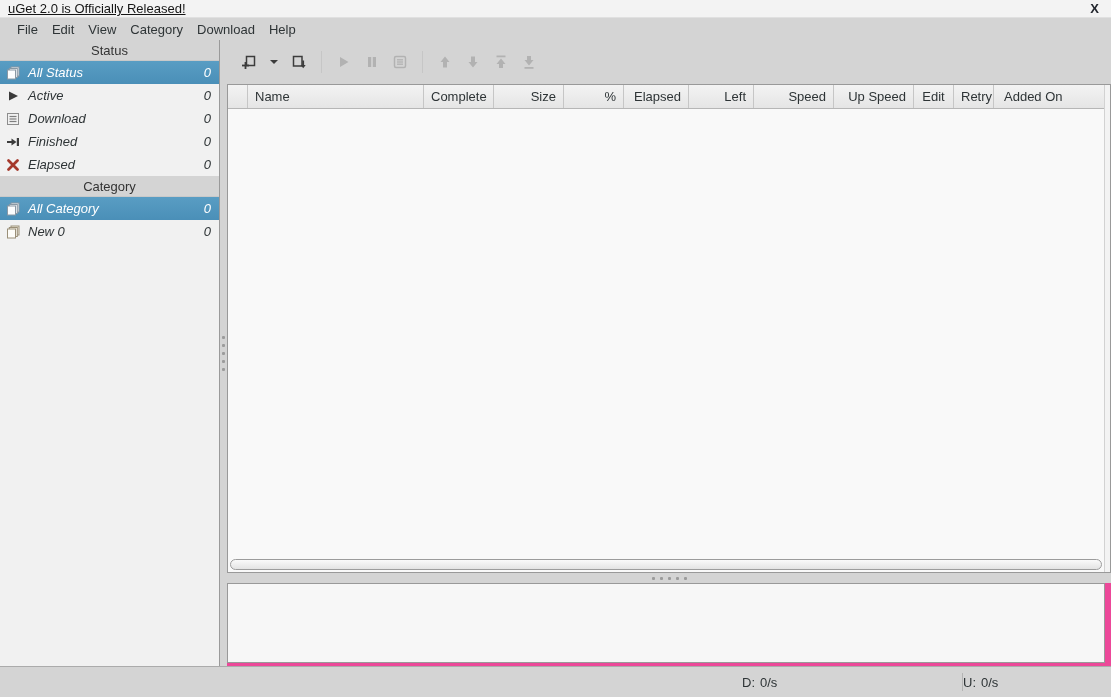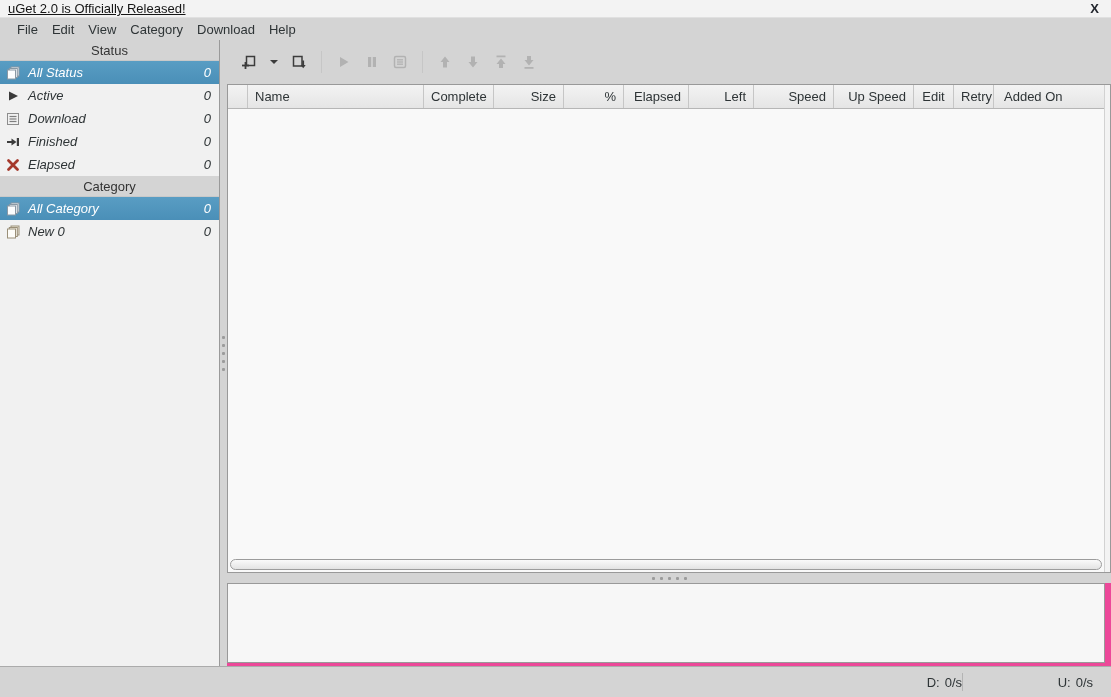--- a/index.html
+++ b/index.html
@@ -59,21 +59,21 @@
   .vscroll-strip { width: 6px; background: #f3f3f3; border-left: 1px solid #d2d2d2; cursor: pointer; }
 
   
   .hsplitter { height: 10px; background: #d4d4d4; display: flex; align-items: center; justify-content: center; gap: 5px; cursor: row-resize; }
 
   
   .summary { height: 80px; margin: 0 6px 3px 0; border: 1px solid #999; background: #f7f7f7; }
 
   
   .statusbar { height: 31px; background: #d4d4d4; border-top: 1px solid #ababab; display: flex; align-items: center; justify-content: flex-end; }
-  .status-cell { text-align: right; white-space: nowrap; }
+  .status-cell { text-align: left; white-space: nowrap; }
   .status-cell.d { width: 220px; }
   .status-cell.u { width: 130px; margin-right: 18px; }
   .status-sep { width: 1px; height: 18px; background: #b4b4b4; }
   .status-cell b { font-weight: normal; margin-right: 5px; }
 
   svg { display: block; }
 </style>
 </head>
 <body>
 

